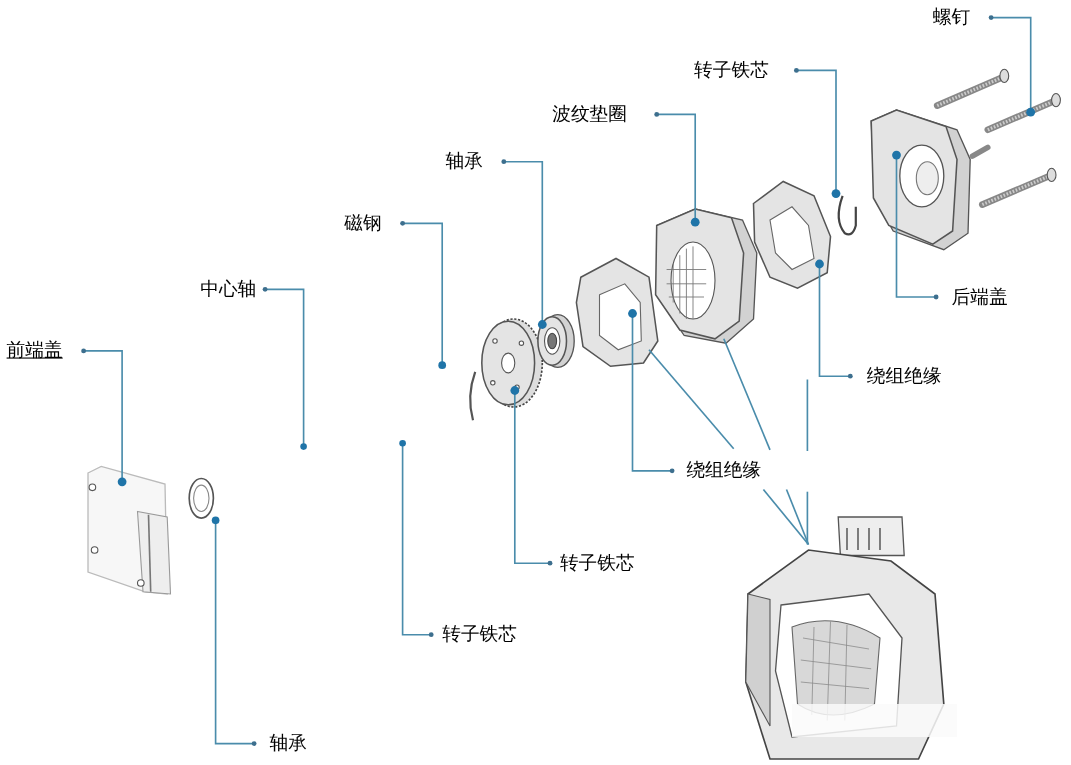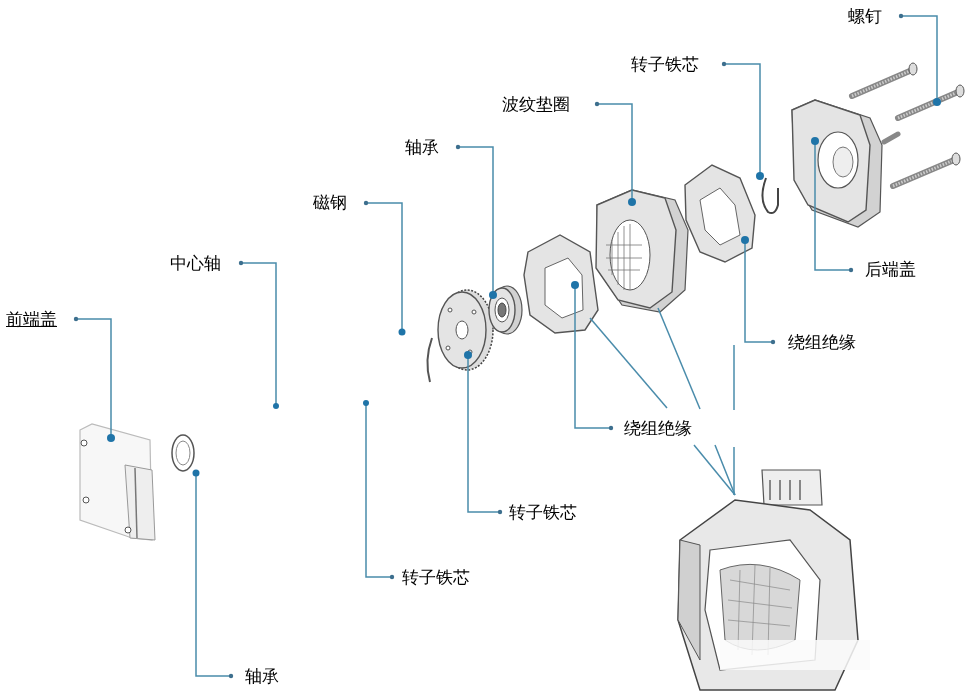--- a/index.html
+++ b/index.html
@@ -165,21 +165,21 @@
     <circle class="dot" cx="468" cy="355" r="4"></circle>
         <circle class="sdot" cx="500" cy="512" r="2.2"></circle>
     <circle class="dot" cx="366" cy="403" r="3"></circle>
         <circle class="sdot" cx="392" cy="577" r="2.2"></circle>
     <circle class="dot" cx="196" cy="473" r="3.5"></circle>
         <circle class="sdot" cx="231" cy="676" r="2.2"></circle>
   </g>
 </svg>
 
 <span class="lbl" style="left:6px;top:309px;text-decoration:underline;">前端盖</span>
-<span class="lbl" style="left:170px;top:253px;">中心轴</span>
+<span class="lbl" style="left:182px;top:253px;">中心轴</span>
 <span class="lbl" style="left:313px;top:193px;font-family:Liberation Serif, serif;">磁钢</span>
 <span class="lbl" style="left:405px;top:137px;">轴承</span>
 <span class="lbl" style="left:502px;top:94px;">波纹垫圈</span>
 <span class="lbl" style="left:631px;top:54px;">转子铁芯</span>
 <span class="lbl" style="left:848px;top:6px;">螺钉</span>
 <span class="lbl" style="left:865px;top:260px;font-family:Liberation Serif, serif;">后端盖</span>
 <span class="lbl" style="left:788px;top:332px;">绕组绝缘</span>
 <span class="lbl" style="left:624px;top:418px;">绕组绝缘</span>
 <span class="lbl" style="left:509px;top:502px;">转子铁芯</span>
 <span class="lbl" style="left:402px;top:567px;">转子铁芯</span>

